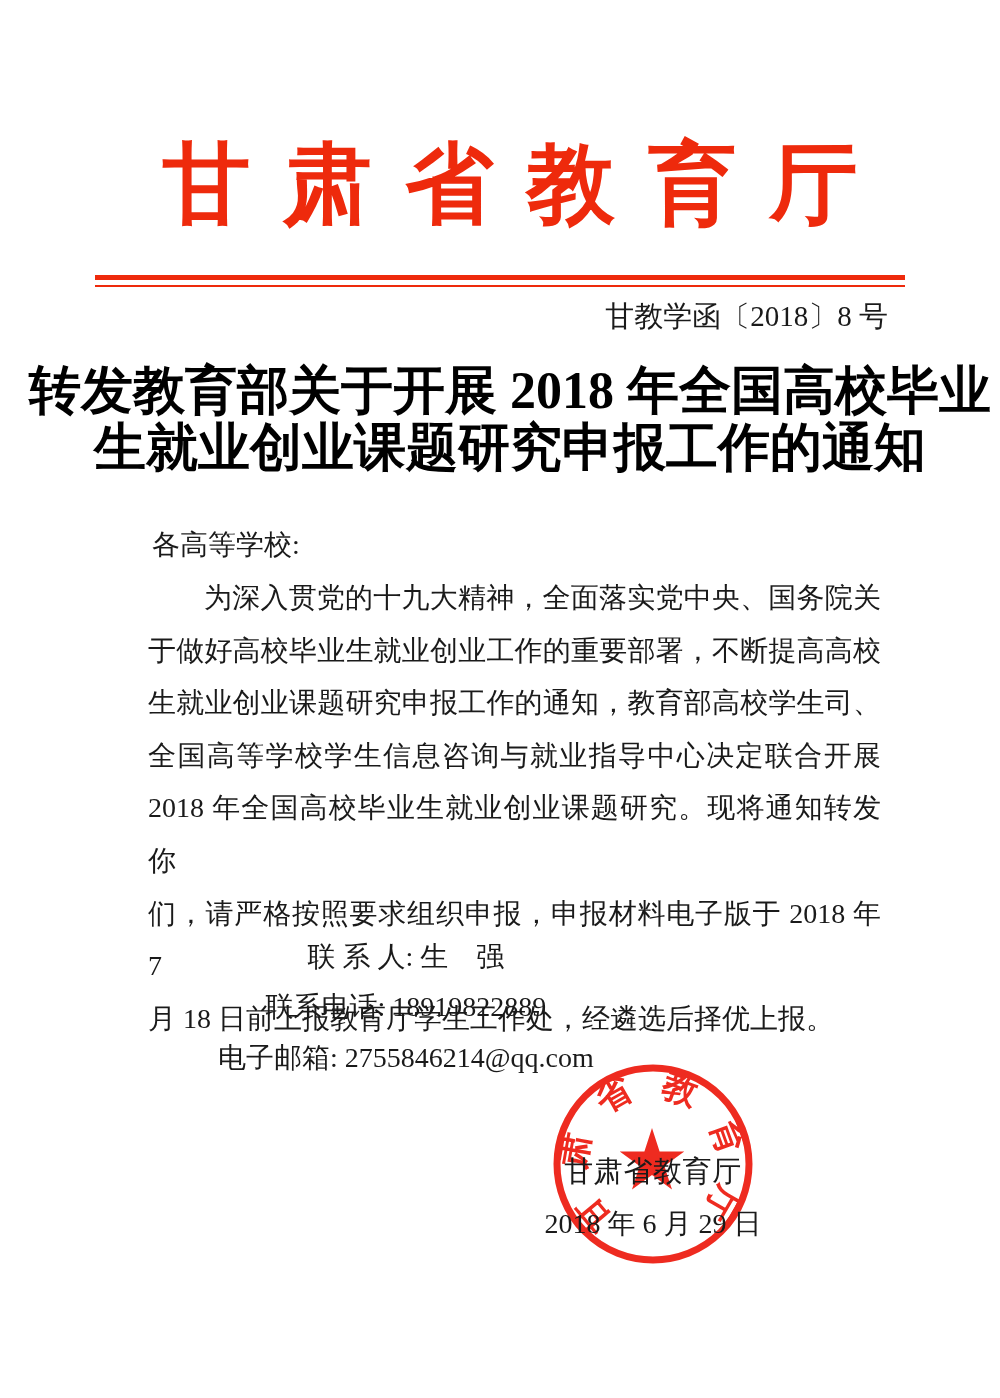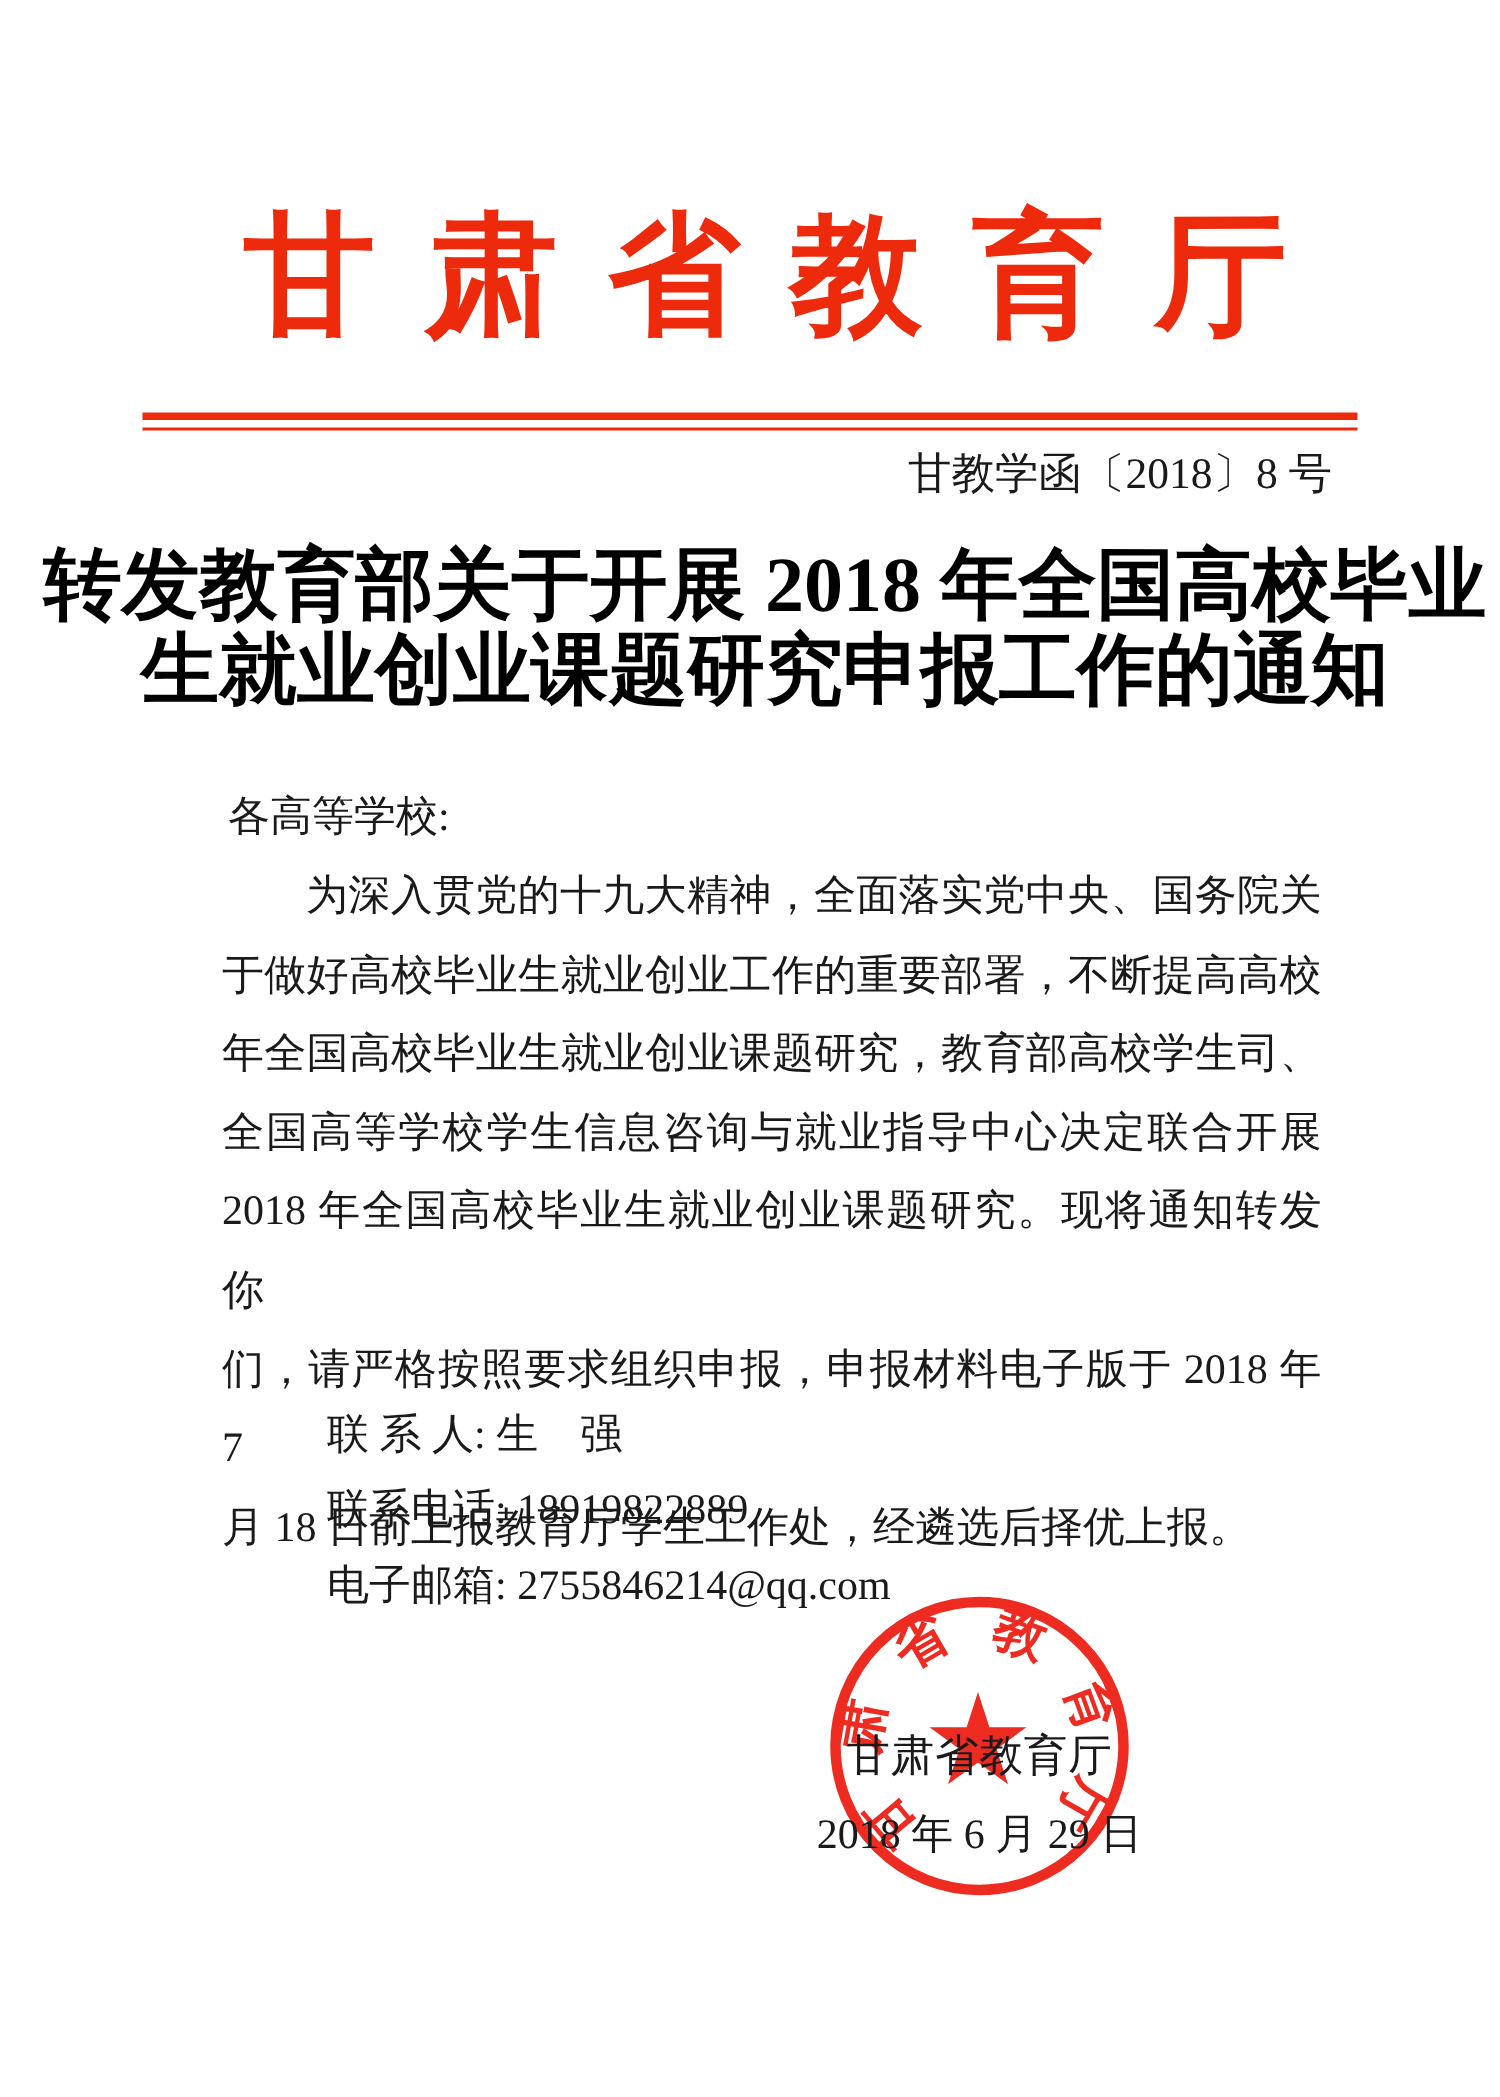--- a/index.html
+++ b/index.html
@@ -73,20 +73,21 @@
     text-align: justify;
     text-align-last: justify;
     white-space: normal;
   }
   .para-line.first { padding-left: 56px; }
   .para-line.last { text-align-last: left; }
   .contacts {
     position: absolute;
     top: 932px; left: 218px;
     font-size: 28px;
+    text-align: center;
   }
   .contact-line { line-height: 50.4px; white-space: pre; }
   .sign-block {
     position: absolute;
     top: 1152px; left: 503px;
     width: 300px;
     text-align: center;
     z-index: 3;
   }
   .signature {
@@ -127,21 +128,21 @@
   <div class="notice-title">
     <div>转发教育部关于开展 2018 年全国高校毕业</div>
     <div>生就业创业课题研究申报工作的通知</div>
   </div>
 
   <div class="salutation">各高等学校:</div>
 
   <div class="paragraph">
     <div class="para-line first">为深入贯党的十九大精神，全面落实党中央、国务院关</div>
     <div class="para-line">于做好高校毕业生就业创业工作的重要部署，不断提高高校</div>
-    <div class="para-line">年全国高校毕业生就业创业课题研究，教育部高校学生司、</div>
+    <div class="para-line">生就业创业课题研究申报工作的通知，教育部高校学生司、</div>
     <div class="para-line">全国高等学校学生信息咨询与就业指导中心决定联合开展</div>
     <div class="para-line">2018 年全国高校毕业生就业创业课题研究。现将通知转发你</div>
     <div class="para-line">们，请严格按照要求组织申报，申报材料电子版于 2018 年 7</div>
     <div class="para-line last">月 18 日前上报教育厅学生工作处，经遴选后择优上报。</div>
   </div>
 
   <div class="contacts">
     <div class="contact-line">联 系 人: 生　强</div>
     <div class="contact-line">联系电话: 18919822889</div>
     <div class="contact-line">电子邮箱: 2755846214@qq.com</div>

